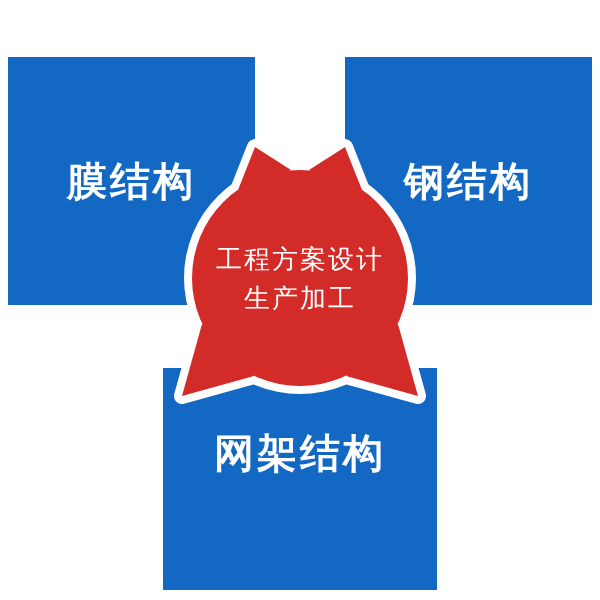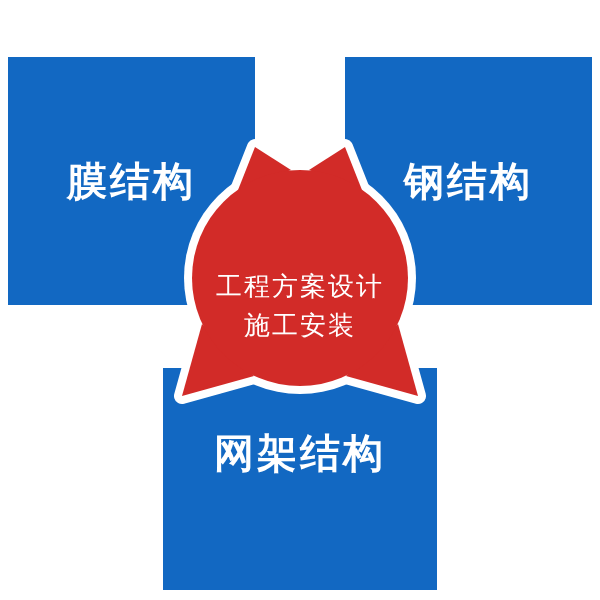--- a/index.html
+++ b/index.html
@@ -47,21 +47,20 @@
     left: 300px;
     top: 279px;
     transform: translate(-50%, -50%);
     text-align: center;
     color: #ffffff;
     font-size: 26px;
     line-height: 39px;
     font-weight: 400;
     letter-spacing: 2px;
     white-space: nowrap;
-    margin-top: 27px;
   }
 </style>
 </head>
 <body>
 
 <div class="canvas">
 
   <div class="box box-membrane">
     <span class="box-label">膜结构</span>
   </div>
@@ -88,16 +87,16 @@
       <polygon points="255,147 238,190 291,170" fill="#d22b28"></polygon>
       <polygon points="345,147 362,190 309,170" fill="#d22b28"></polygon>
       <polygon points="182,396 202,324 254,376" fill="#d22b28"></polygon>
       <polygon points="418,396 398,324 346,376" fill="#d22b28"></polygon>
       <circle cx="300" cy="278" r="108" fill="#d22b28"></circle>
     </g>
   </svg>
 
   <div class="badge-text">
     <div>工程方案设计</div>
-    <div>施工安装</div>
+    <div>生产加工</div>
   </div>
 
 </div>
 
 </body></html>

